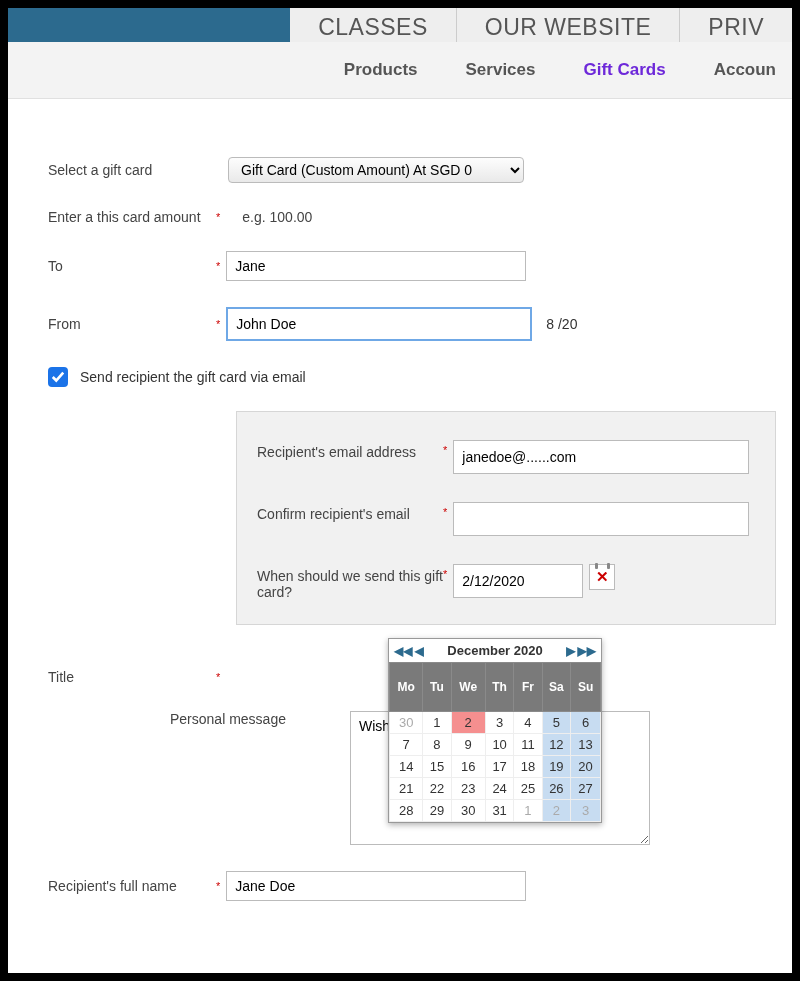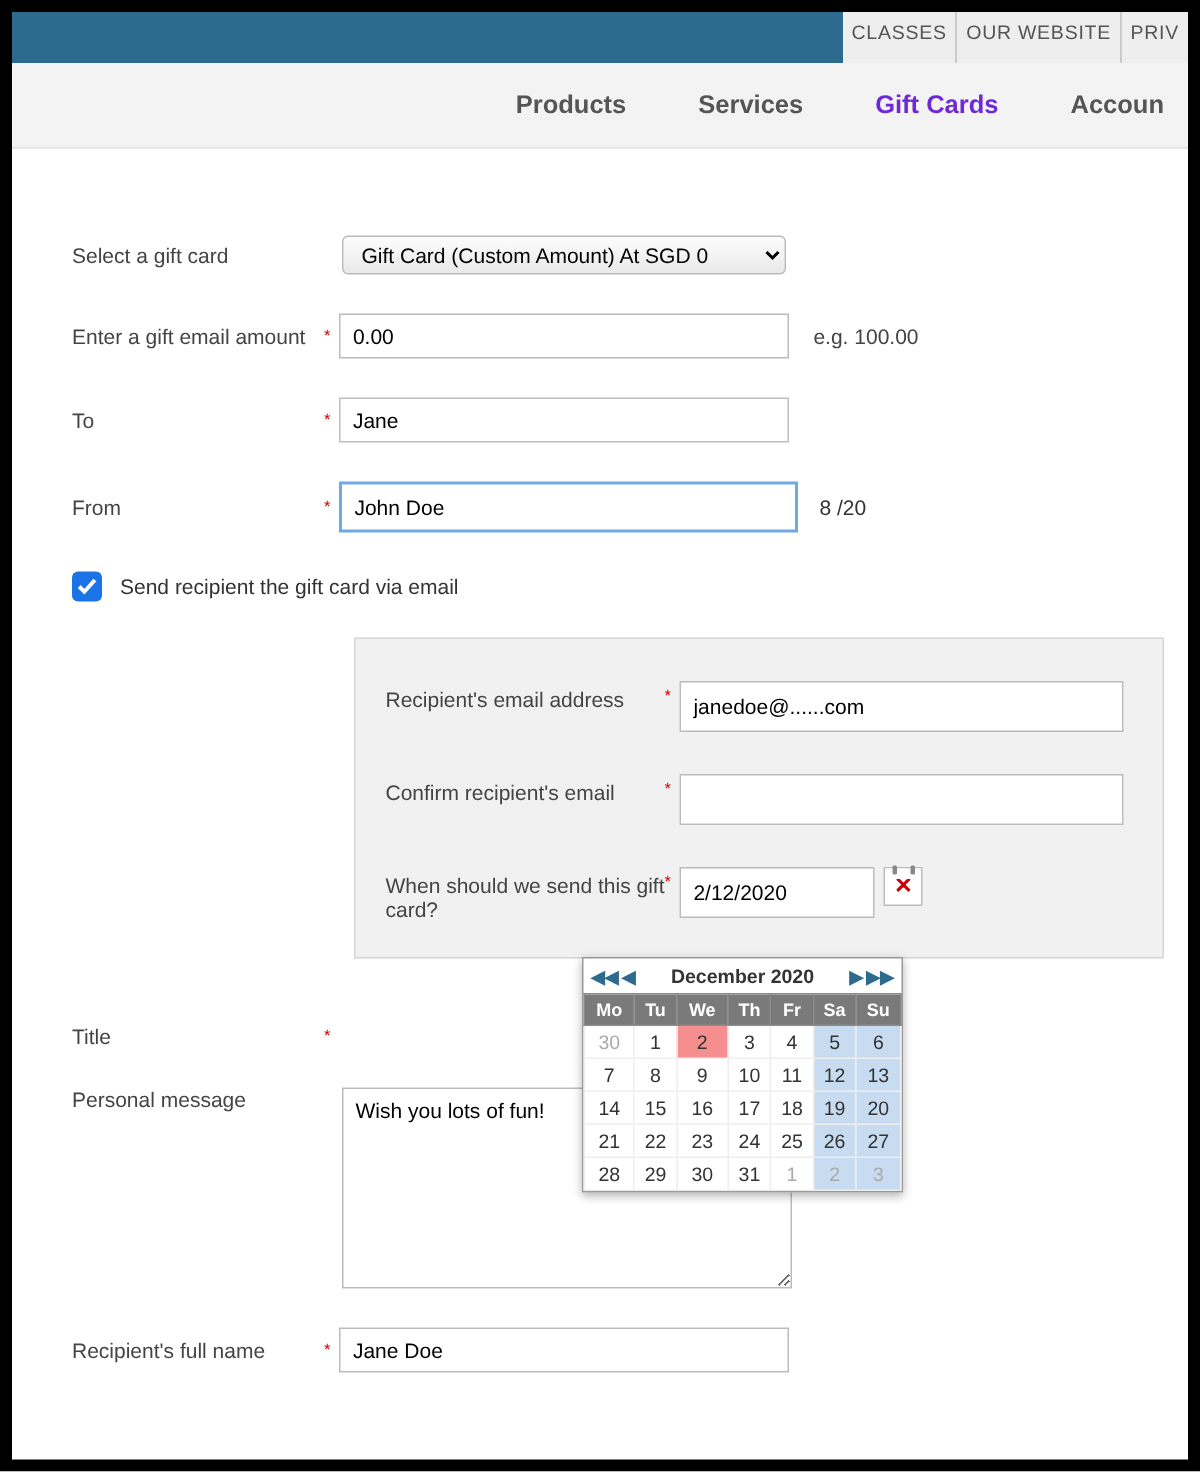--- a/index.html
+++ b/index.html
@@ -20,22 +20,22 @@
   
   .topbar {
     height: 34px;
     background: #2c6a8e;
     display: flex;
     justify-content: flex-end;
   }
   .toptab {
     background: #eee;
     color: #555;
-    font-size: 13px;
-    padding: 6px 6px;
+    font-size: 23px;
+    padding: 6px 28px;
     border-left: 1px solid #ccc;
     letter-spacing: .5px;
     cursor: pointer;
   }
   .toptab:first-child { border-left: none; }
   
   .subnav {
     background: #f3f3f3;
     border-bottom: 1px solid #e0e0e0;
     display: flex;
@@ -146,21 +146,21 @@
   .cal-head {
     display: flex; align-items: center; justify-content: space-between;
     padding: 4px 4px; font-weight: bold;
   }
   .cal-nav { display:flex; gap:0px; }
   .cal-nav span { color:#2c6a8e; cursor:pointer; font-size:12px; padding:0 1px; }
   .cal-title { flex:1; text-align:center; }
   table.cal { width:100%; border-collapse: collapse; }
   table.cal th {
     background:#7a7a7a; color:#fff; font-weight:bold;
-    font-size:12px; padding:3px 0; border:1px solid #8a8a8a;
+    font-size:12px; padding:17px 0; border:1px solid #8a8a8a;
   }
   table.cal td {
     text-align:center; padding:3px 0; font-size:13px;
     border:1px solid #eee; cursor:pointer;
   }
   td.othermonth { color:#aaa; }
   td.weekend { background:#c7dcf1; }
   td.selected { background:#f58f8f; }
   
   .title-input { width:300px; height:30px; border:1px solid #bbb; padding:4px 8px; }
@@ -191,23 +191,22 @@
   <div class="content">
 
     <div class="row">
       <div class="lbl">Select a gift card</div>
       <select class="select-gift">
         <option>Gift Card (Custom Amount) At  SGD 0</option>
       </select>
     </div>
 
     <div class="row">
-      <div class="lbl">Enter a gift email amount</div>
-      <span class="req">*</span>
-      <input type="text" class="txt" value="0.00" style="">
+      <div class="lbl">Enter a this card amount</div>
+      <span class="req">*</span>
       <span class="hint">e.g. 100.00</span>
     </div>
 
     <div class="row">
       <div class="lbl">To</div>
       <span class="req">*</span>
       <input type="text" class="txt" value="Jane" style="">
     </div>
 
     <div class="row">
@@ -249,21 +248,21 @@
           <div class="x">✕</div>
         </div>
       </div>
     </div>
 
     <div class="row" style="margin-top:44px;">
       <div class="lbl">Title</div>
       <span class="req">*</span>
     </div>
 
-    <div class="row" style="align-items:flex-start;">
+    <div class="row" style="align-items:flex-start;justify-content:center;">
       <div class="lbl">Personal message</div>
       <textarea class="msg" style="">Wish you lots of fun!</textarea>
     </div>
 
     <div class="row">
       <div class="lbl">Recipient's full name</div>
       <span class="req">*</span>
       <input type="text" class="txt" value="Jane Doe" style="">
     </div>
 

